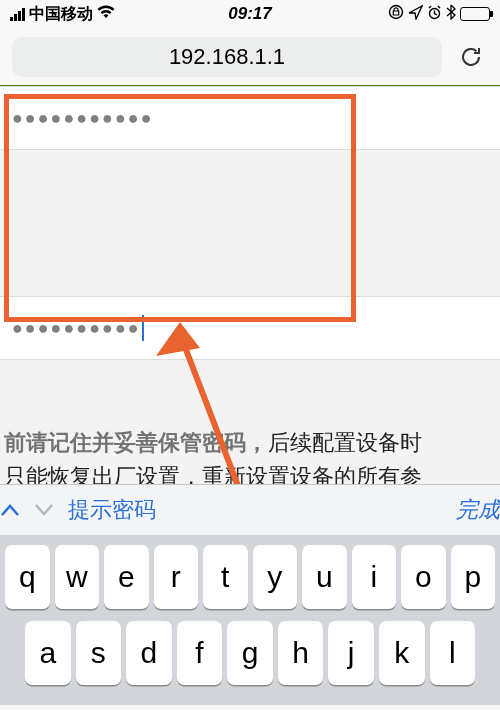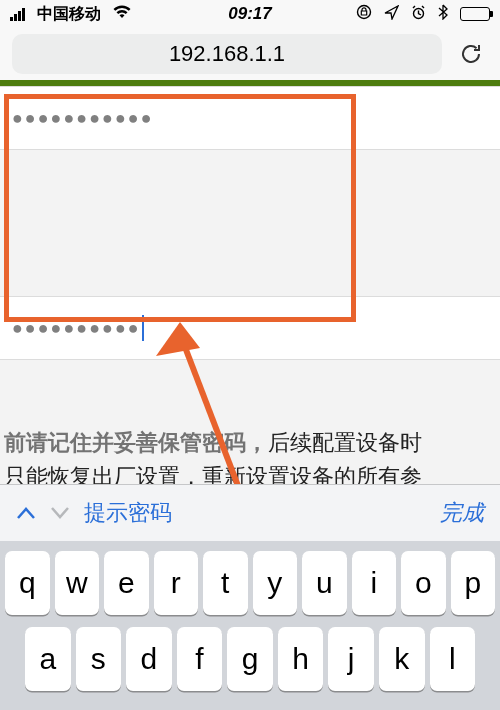--- a/index.html
+++ b/index.html
@@ -1,48 +1,48 @@
 <!DOCTYPE html>
 <html><head>
 <meta charset="utf-8">
 <style>
   * { margin: 0; padding: 0; box-sizing: border-box; }
   html, body { width: 500px; height: 710px; font-family: -apple-system, "Helvetica Neue", Arial, sans-serif; background: #f7f7f7; overflow: hidden; }
   
   .status-bar { height: 28px; background: #f8f8f8; display: flex; align-items: center; justify-content: space-between; padding: 0 10px; font-size: 16px; font-weight: 600; color: #000; }
-  .status-left, .status-right { display: flex; align-items: center; gap: 12px; }
+  .status-left, .status-right { display: flex; align-items: center; gap: 4px; }
   .status-center { position: absolute; left: 0; right: 0; text-align: center; pointer-events: none; font-size: 17px; font-style: italic; }
   .signal-bars { display: inline-flex; align-items: flex-end; gap: 1px; }
   .signal-bars span { width: 3px; background: #000; display: inline-block; }
   .signal-bars span:nth-child(1){height:4px}
   .signal-bars span:nth-child(2){height:7px}
   .signal-bars span:nth-child(3){height:10px}
   .signal-bars span:nth-child(4){height:13px}
   .wifi-ic { font-size: 16px; }
   .battery { width: 30px; height: 14px; border: 1.5px solid #000; border-radius: 3px; position: relative; }
   .battery::after { content: ""; position: absolute; right: -4px; top: 3px; width: 3px; height: 6px; background: #000; border-radius: 0 1px 1px 0; }
   .battery-fill { background: #000; height: 100%; width: 92%; border-radius: 1px; }
   
-  .url-bar { height: 58px; background: #f8f8f8; border-bottom: 6px solid #4d7c0f; display: flex; align-items: center; padding: 0 12px; gap: 12px; }
+  .url-bar { height: 58px; background: #f8f8f8; border-bottom: 1px solid #4d7c0f; display: flex; align-items: center; padding: 0 12px; gap: 12px; }
   .url-field { flex: 1; height: 40px; background: #eceded; border-radius: 10px; display: flex; align-items: center; justify-content: center; font-size: 22px; color: #000; }
   .reload-btn { width: 34px; height: 34px; display: flex; align-items: center; justify-content: center; font-size: 26px; color: #444; }
   
   .content { position: relative; height: 398px; background: #f3f3f3; overflow: hidden; }
   .highlight-box { position: absolute; left: 4px; top: 8px; width: 352px; height: 228px; border: 5px solid #e8632d; z-index: 2; }
   .pw-row { position: absolute; left: 0; right: 0; height: 64px; background: #fff; border-top: 1px solid #dcdcdc; border-bottom: 1px solid #dcdcdc; display: flex; align-items: center; padding-left: 12px; font-size: 22px; letter-spacing: 1px; color: #777; }
   .pw-row1 { top: 0; }
   .pw-row2 { top: 210px; }
   .cursor { display:inline-block; width:2px; height:26px; background:#2b6fd8; margin-left:1px; vertical-align:middle; }
   .dots { font-family: Arial; color:#808080; font-size:18px; letter-spacing:2px; }
   .hint-text { position:absolute; left:0; right:-80px; top:340px; font-size:22px; line-height:34px; color:#222; padding:0 4px; }
   .hint-text b { color:#737373; font-weight:600; }
   
   .arrow-svg { position:absolute; left:140px; top:236px; width:240px; height:480px; z-index:3; pointer-events:none; }
   
-  .kbd-accessory { height: 57px; background:#f3f4f6; border-top:1px solid #c6c7c9; display:flex; align-items:center; justify-content:space-between; padding:0 16px; }
+  .kbd-accessory { height: 51px; background:#f3f4f6; border-top:1px solid #c6c7c9; display:flex; align-items:center; justify-content:space-between; padding:0 0; }
   .acc-left { display:flex; align-items:center; gap:14px; }
   .chev { font-size:22px; color:#b6b8bb; }
   .chev.up { color:#2b6fd8; }
   .suggest { font-size:22px; color:#2b6fd8; }
   .done { font-size:22px; color:#2b6fd8; font-weight:500;font-style:italic; }
   
   .keyboard { height:170px; background:#d2d5da; padding:10px 5px 0 5px; }
   .kb-row { display:flex; gap:5px; margin-bottom:12px; }
   .kb-row.r2 { padding: 0 20px; position:relative; }
   .key { flex:1; height:64px; background:#fff; border-radius:7px; box-shadow:0 1.5px 0 #8b8c8e; display:flex; align-items:center; justify-content:center; font-size:30px; color:#000; }

